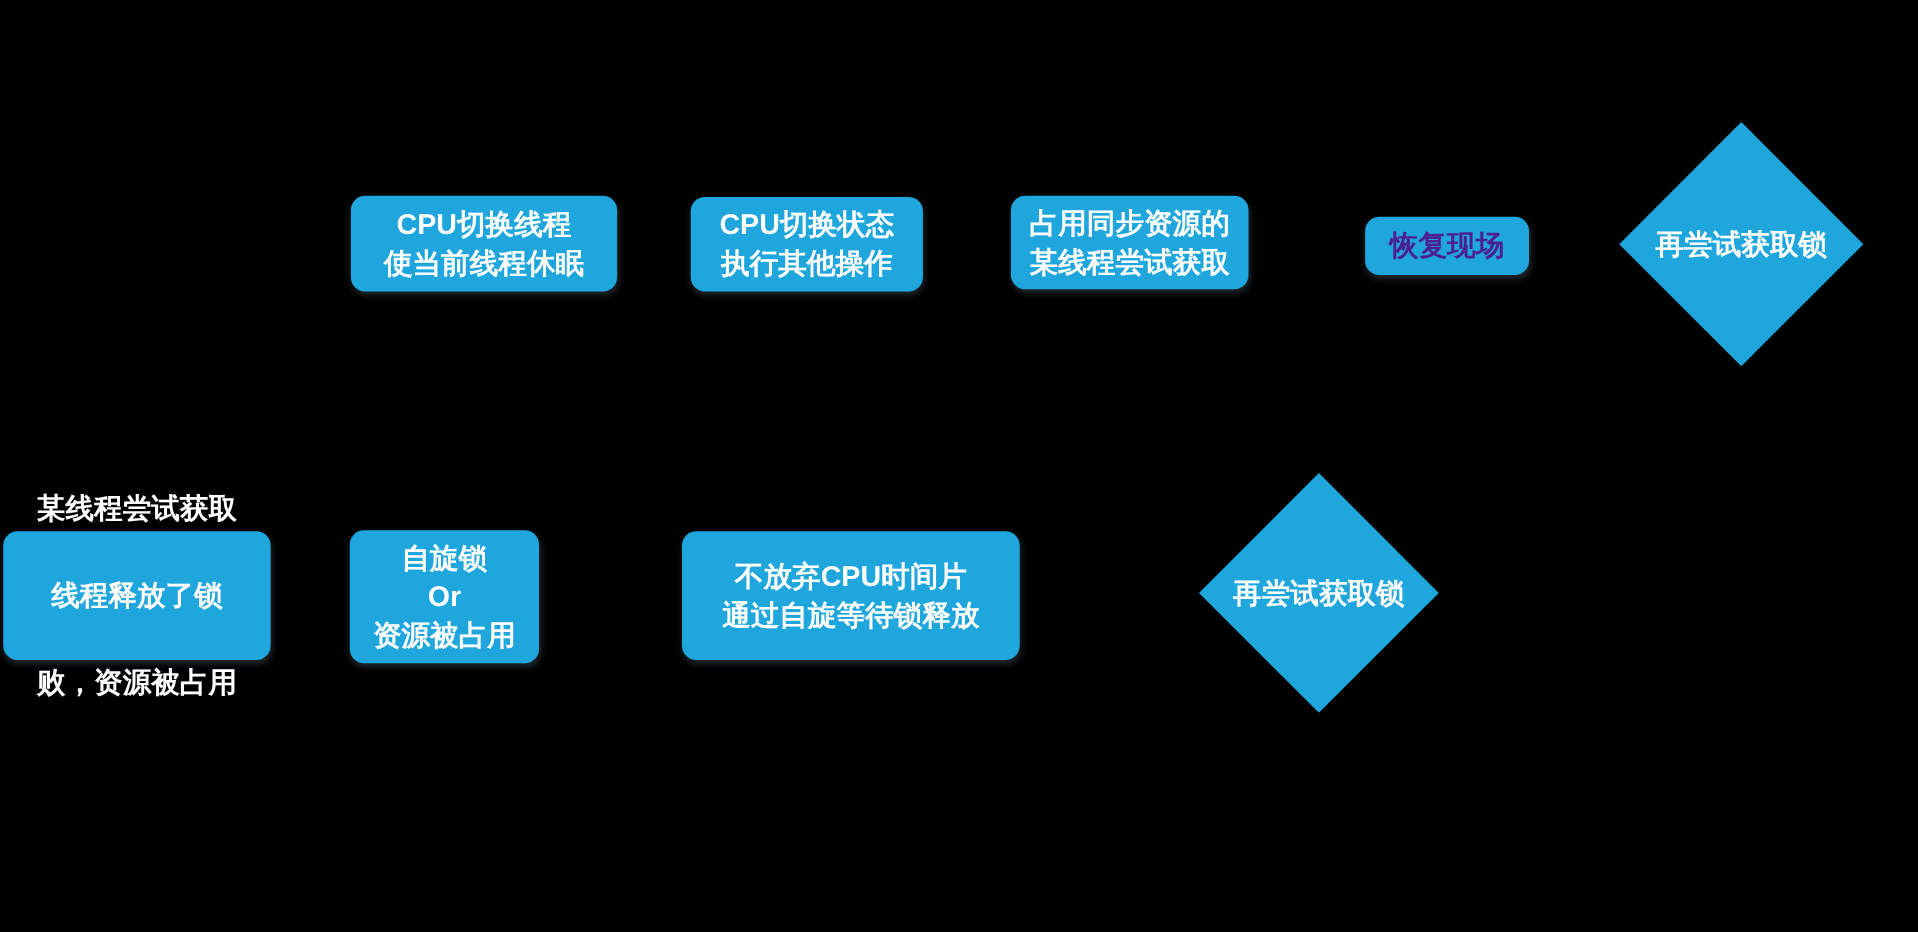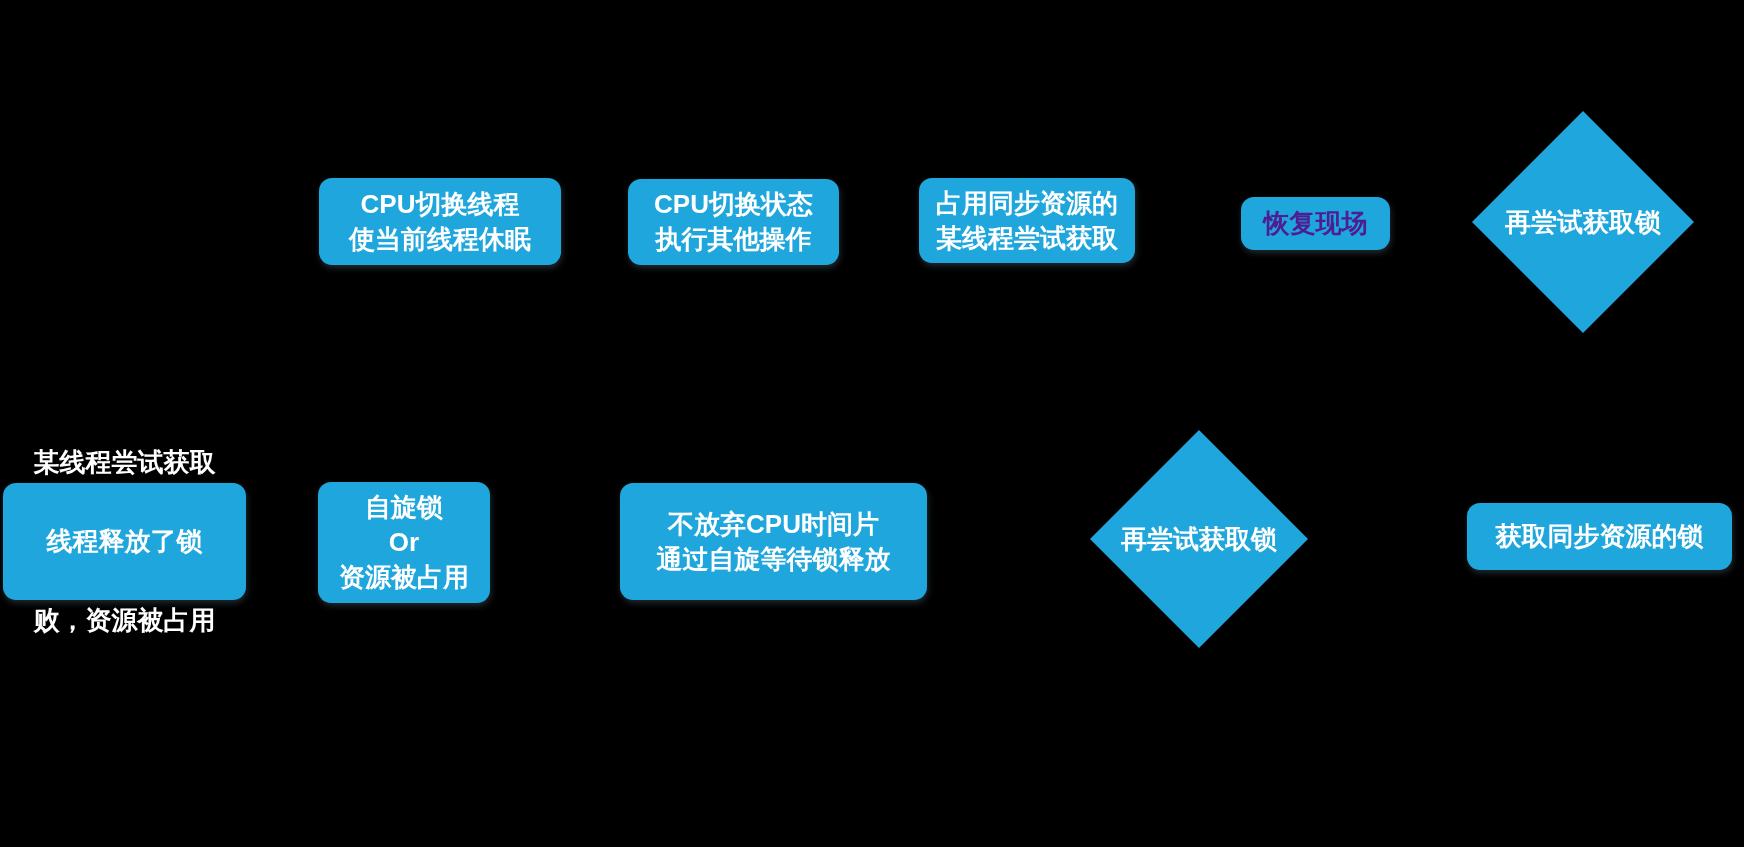--- a/index.html
+++ b/index.html
@@ -70,16 +70,13 @@
     <div class="node diamond" style="left: 1472px; top: 111px; width: 222px; height: 222px; background: rgb(31, 166, 220); color: rgb(255, 255, 255);">
       <span class="line">再尝试获取锁</span>
     </div>
     <div class="node rect" style="left: 620px; top: 483px; width: 307px; height: 117px; background: rgb(31, 166, 220); color: rgb(255, 255, 255); text-align: right;">
       <span class="line">不放弃CPU时间片</span>
       <span class="line">通过自旋等待锁释放</span>
     </div>
     <div class="node diamond" style="left: 1090px; top: 430px; width: 218px; height: 218px; background: rgb(31, 166, 220); color: rgb(255, 255, 255);">
       <span class="line">再尝试获取锁</span>
     </div>
-    <div class="node rect" style="left: 1467px; top: 503px; width: 265px; height: 67px; background: rgb(31, 166, 220); color: rgb(255, 255, 255);">
-      <span class="line">获取同步资源的锁</span>
-    </div>
   </div>
 
 </body></html>

